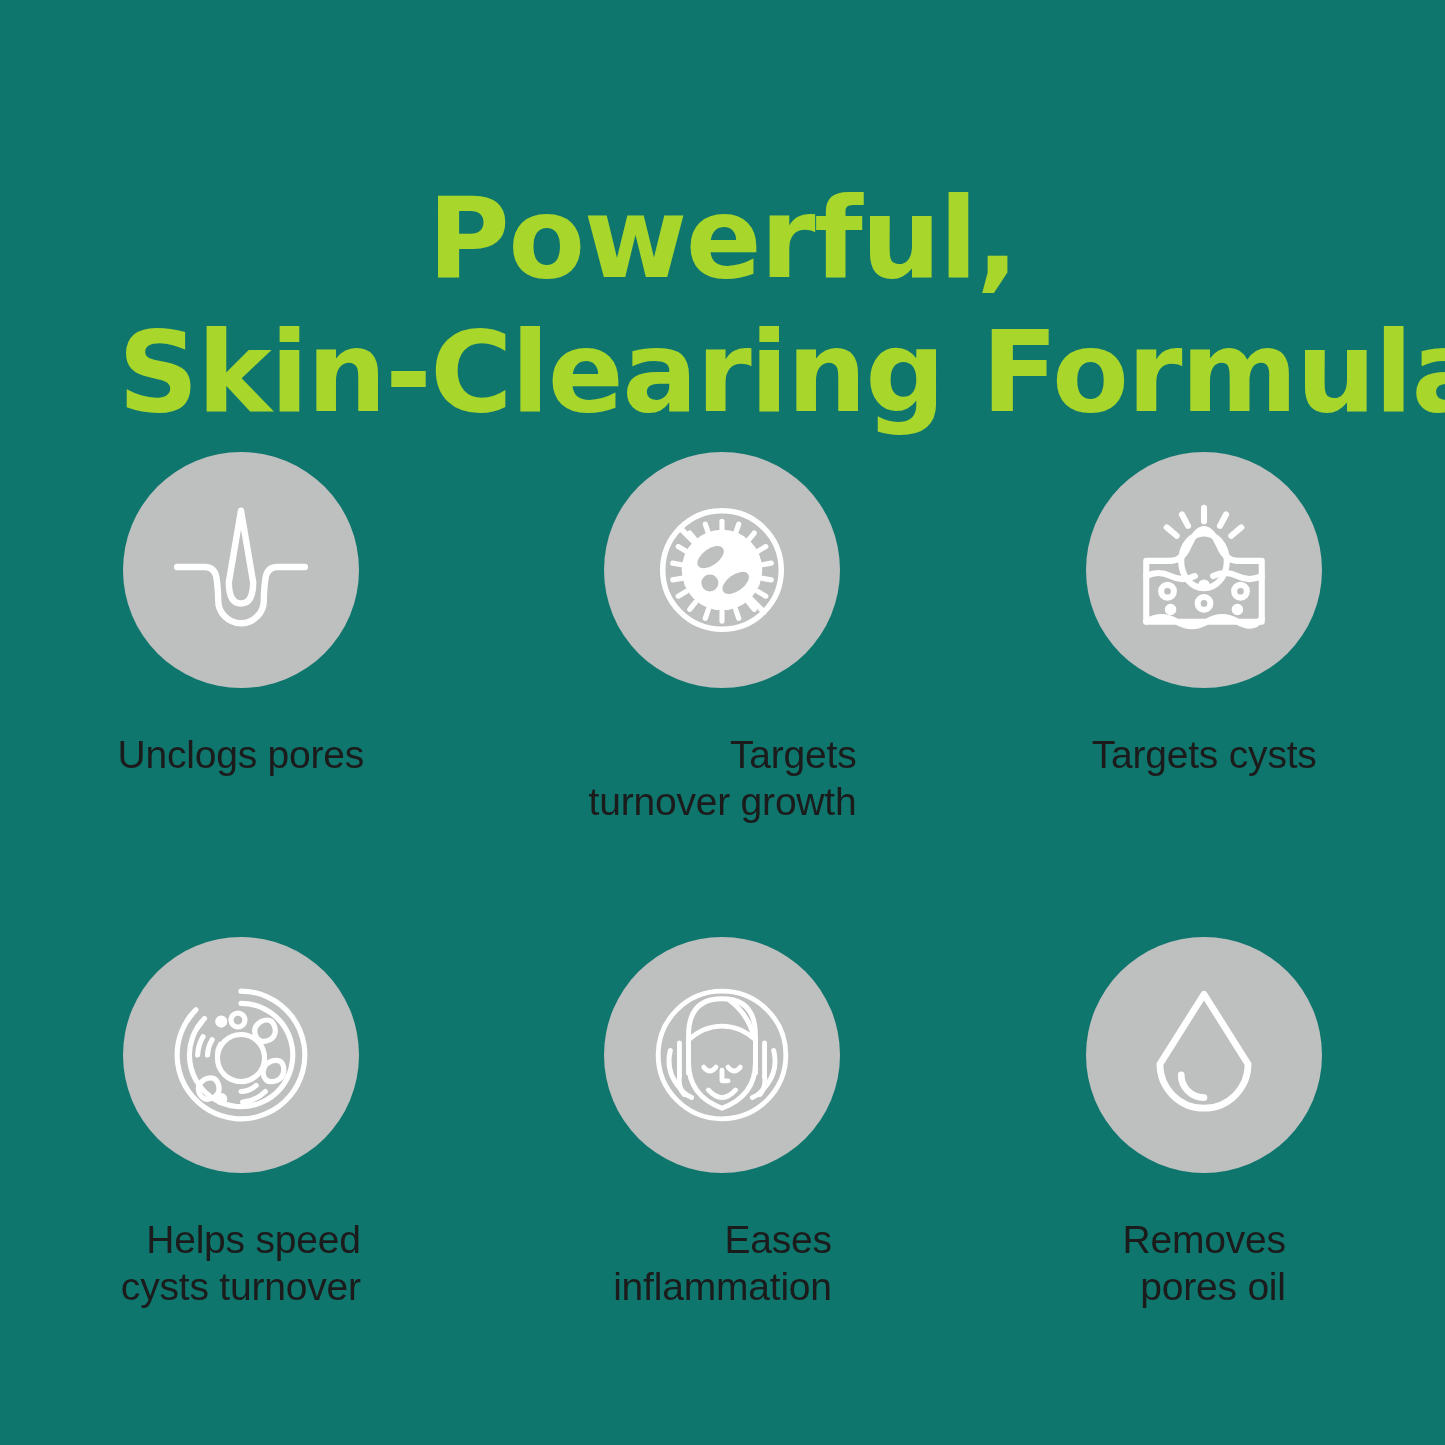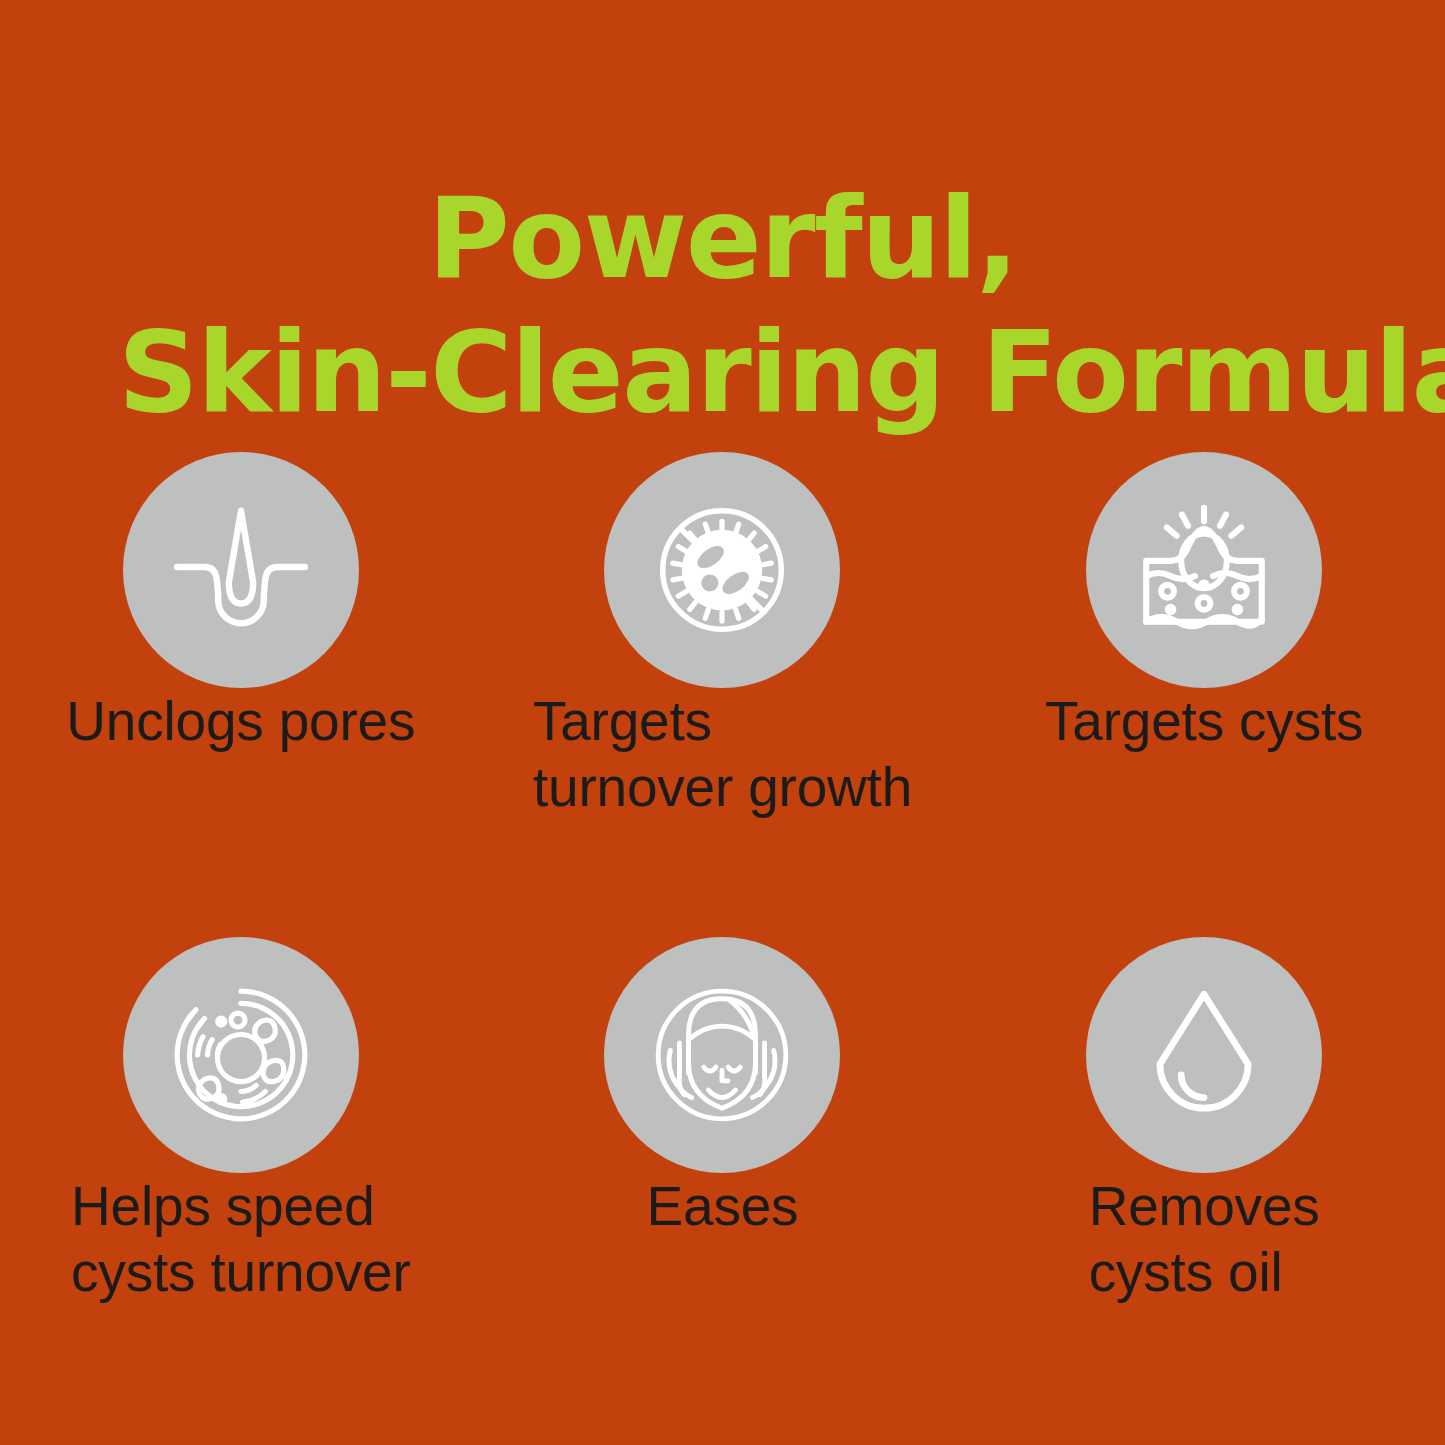--- a/index.html
+++ b/index.html
@@ -13,21 +13,21 @@
     height: 1445px;
     font-family: "Liberation Sans", sans-serif;
     -webkit-font-smoothing: antialiased;
     overflow: hidden;
   }
 
   .page {
     position: relative;
     width: 1445px;
     height: 1445px;
-    background: #c2410c;
+    background: #0f766e;
     box-sizing: border-box;
   }
 
   
   .headline {
     position: absolute;
     left: 0;
     top: 96px;
     width: 1445px;
     padding: 0 118px;
@@ -71,23 +71,24 @@
     justify-content: center;
     flex: none;
   }
   .icon-badge svg {
     display: block;
     width: 152px;
     height: 152px;
   }
 
   .caption {
-    text-align: left;
+    margin-top: 44px;
+    text-align: right;
     color: #1b1b1b;
-    font-size: 55px;
+    font-size: 39px;
     line-height: 1.20;
     font-weight: 400;
     letter-spacing: -0.2px;
     font-family: "Liberation Sans", sans-serif;
     max-width: 430px;
   }
   .caption .cap-line { display: block; white-space: nowrap; }
 </style>
 </head>
 <body>
@@ -250,32 +251,33 @@
           <path d="M38 58 q4 5 8 0"></path>
           <path d="M54 58 q4 5 8 0"></path>
 
           <path d="M50 60 v7 h4"></path>
 
           <path d="M41 73 q9 10 18 0"></path>
         </svg>
       </div>
       <div class="caption">
         <span class="cap-line">Eases</span>
+        <span class="cap-line">inflammation</span>
       </div>
     </div>
 
     <div class="feature">
       <div class="icon-badge">
         <svg viewBox="0 0 100 100" fill="none" stroke="#FFFFFF" stroke-width="4.4" stroke-linecap="round" stroke-linejoin="round">
 
           <path d="M50 10 L79 56 A29 29 0 1 1 21 56 Z"></path>
 
           <path d="M35 63 a15 15 0 0 0 15 15"></path>
         </svg>
       </div>
       <div class="caption">
         <span class="cap-line">Removes</span>
-        <span class="cap-line">cysts oil</span>
+        <span class="cap-line">pores oil</span>
       </div>
     </div>
 
   </div>
 </div>
 
 </body></html>

